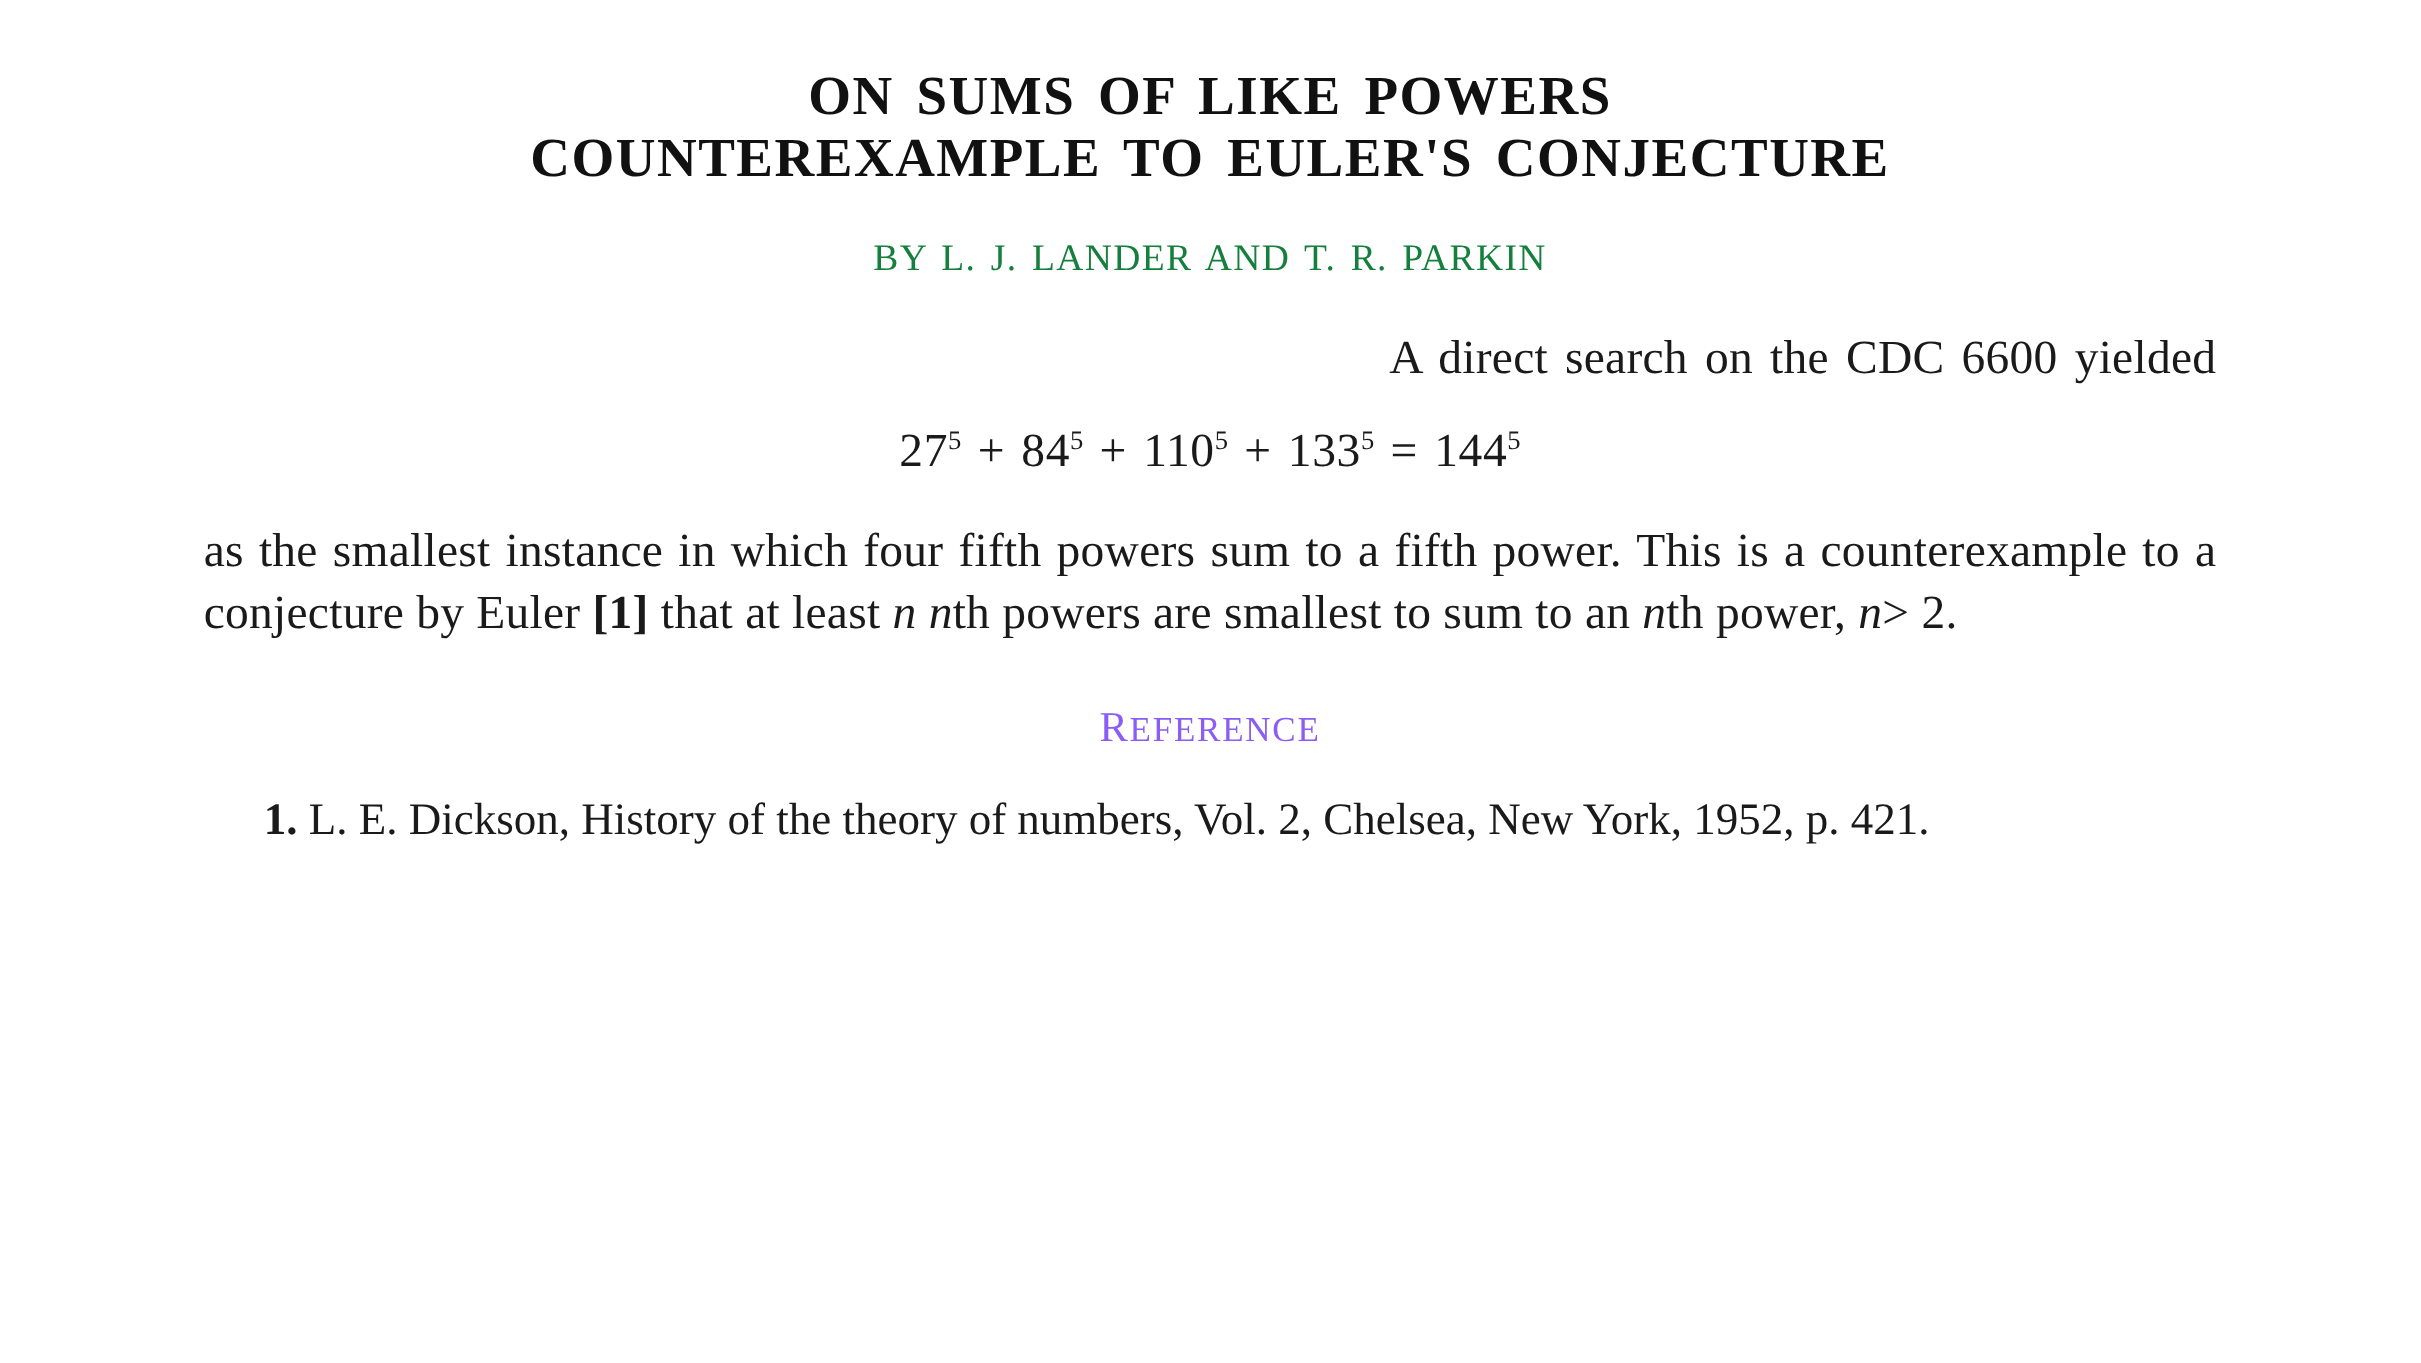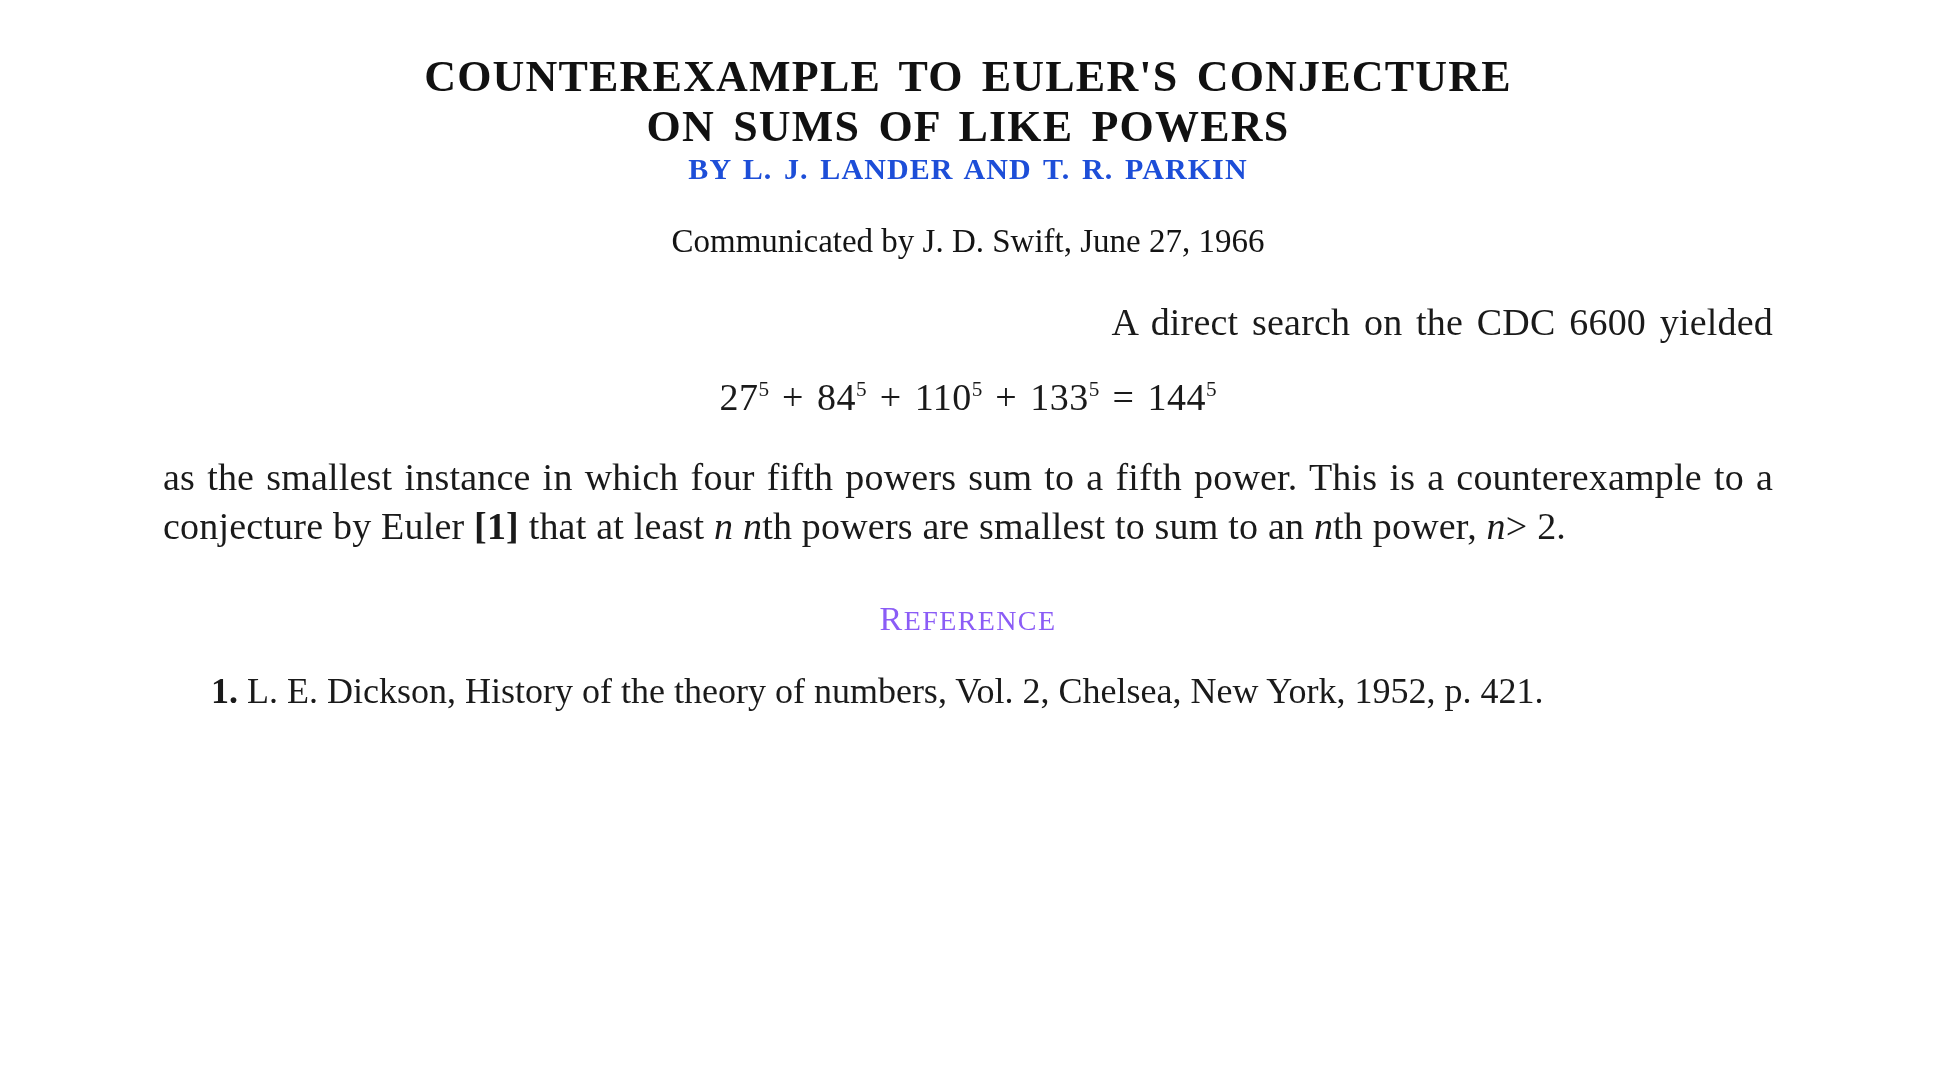--- a/index.html
+++ b/index.html
@@ -45,25 +45,25 @@
     word-spacing: 6px;
     color: #111111;
   }
   .title-line {
     display: block;
     white-space: nowrap;
   }
 
   .byline {
     text-align: center;
+    margin-top: 38px;
     font-size: 30px;
     letter-spacing: 1.1px;
-    color: #1d4ed8;
+    color: #15803d;
     word-spacing: 3px;
-    font-weight: bold;
   }
 
   .communicated {
     text-align: center;
     margin-top: 37px;
     font-size: 33px;
     color: #141414;
   }
 
   .body-first {
@@ -140,27 +140,26 @@
   }
 </style>
 </head>
 <body>
 
 <div class="page">
   <div class="sheet">
     <div class="content">
 
       <div class="title">
+        <span class="title-line">ON SUMS OF LIKE POWERS</span>
         <span class="title-line">COUNTEREXAMPLE TO EULER'S CONJECTURE</span>
-        <span class="title-line">ON SUMS OF LIKE POWERS</span>
       </div>
 
       <div class="byline">BY L. J. LANDER AND T. R. PARKIN</div>
 
-      <div class="communicated">Communicated by J. D. Swift, June 27, 1966</div>
 
       <div class="body-first">A direct search on the CDC 6600 yielded</div>
 
       <div class="equation">
         <span class="nospace"><span>27</span><sup class="pow">5</sup></span><span class="op">+</span><span class="nospace"><span>84</span><sup class="pow">5</sup></span><span class="op">+</span><span class="nospace"><span>110</span><sup class="pow">5</sup></span><span class="op">+</span><span class="nospace"><span>133</span><sup class="pow">5</sup></span><span class="op">=</span><span class="nospace"><span>144</span><sup class="pow">5</sup></span>
       </div>
 
       <div class="body-para">
         <span>as the smallest instance in which four fifth powers sum to a fifth power. This is a counterexample to a conjecture by Euler</span>
         <span class="nospace"><span class="bracket-ref">[</span><span class="bracket-ref">1</span><span class="bracket-ref">]</span></span>

